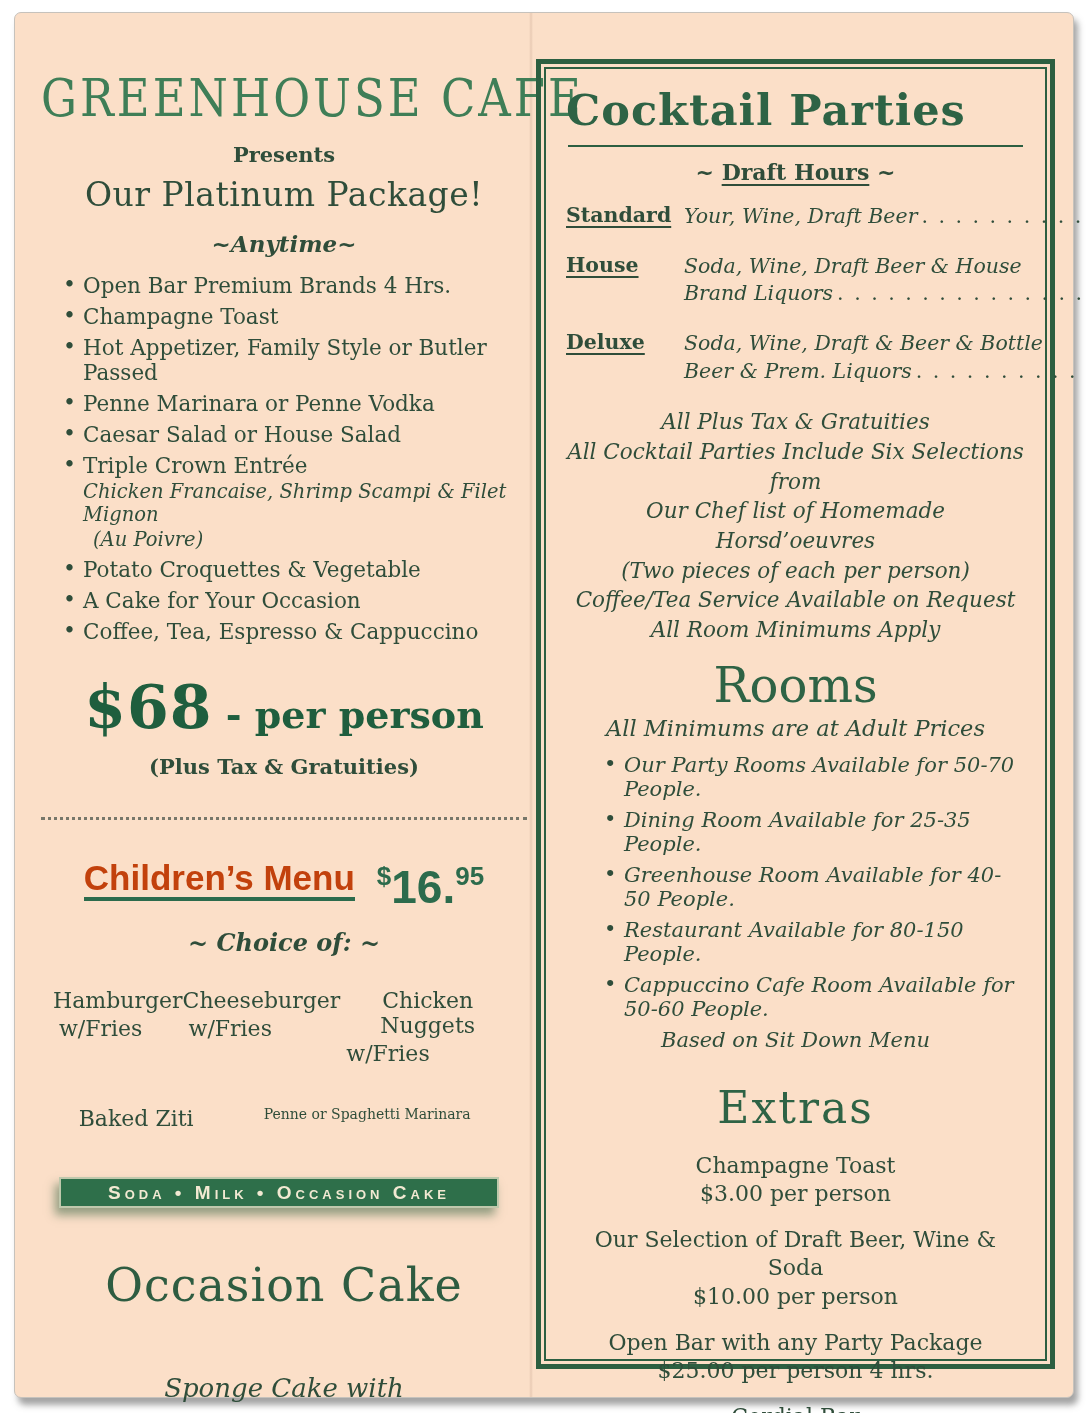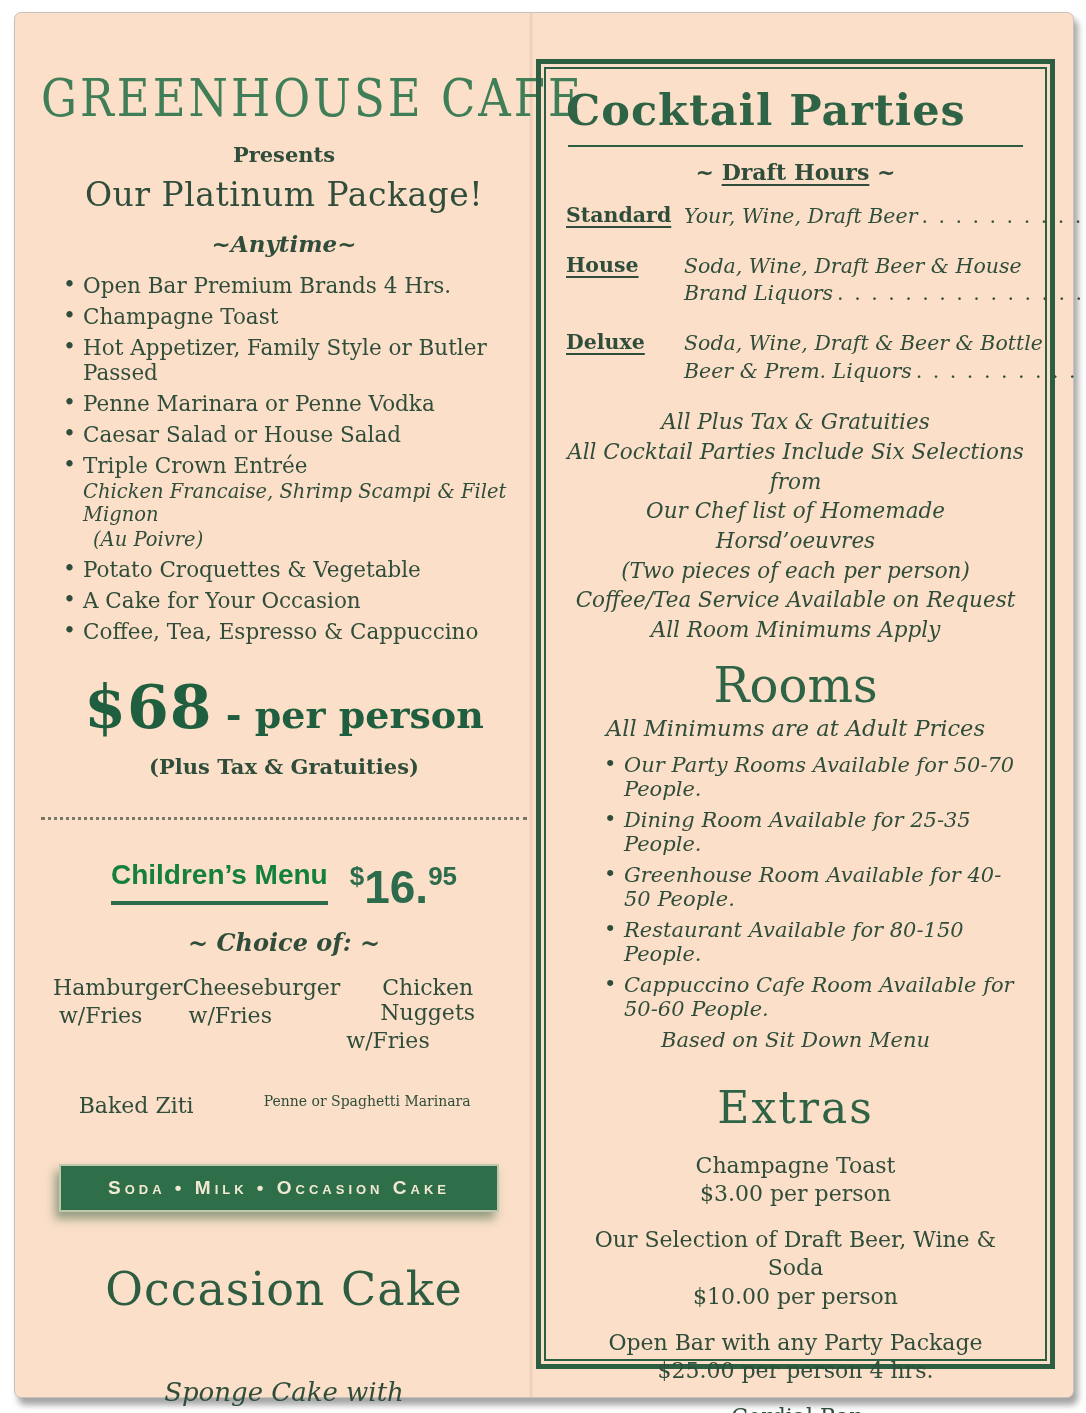--- a/index.html
+++ b/index.html
@@ -49,37 +49,37 @@
   .bullet-sub{font-style:italic;font-size:19.5px;margin-top:2px;}
   .bullet-sub.indent2{margin-left:10px;}
   .price-line{text-align:center;margin-top:28px;color:var(--price-green);font-weight:700;white-space:nowrap;}
   .price-amount{font-size:60px;letter-spacing:1px;}
   .price-rest{font-size:38px;}
   .price-note{text-align:center;font-weight:700;font-size:21px;margin-top:12px;}
   .dotted{border:none;border-top:3px dotted var(--dots);margin:38px 0 0 0;height:0;}
   .kids-head{display:flex;justify-content:center;align-items:flex-start;gap:22px;margin-top:40px;}
   .kids-title{
     font-family:"Liberation Sans","DejaVu Sans",sans-serif;
-    font-weight:700;font-size:28px;color:#15803d;
-    border-bottom:4px solid #2c6b4c;padding-bottom:12px;line-height:1.05;
+    font-weight:700;font-size:35px;color:#c2410c;
+    border-bottom:4px solid #2c6b4c;padding-bottom:0;line-height:1.05;
   }
   .kids-price{color:#2c6b4c;font-family:"Liberation Sans","DejaVu Sans",sans-serif;font-weight:700;white-space:nowrap;}
   .kids-price .d{font-size:26px;vertical-align:18px;}
   .kids-price .m{font-size:46px;}
   .kids-price .s{font-size:26px;vertical-align:18px;}
   .choice{text-align:center;font-size:24px;font-style:italic;font-weight:700;margin-top:14px;}
-  .kids-row1{display:flex;justify-content:space-between;margin-top:18px;padding:0 12px;}
+  .kids-row1{display:flex;justify-content:space-between;margin-top:31px;padding:0 12px;}
   .kid-col{text-align:center;}
   .kid-name{font-size:22px;}
   .kid-sub{font-size:22px;margin-top:3px;text-align:left;padding-left:6px;}
   .kids-row2{display:flex;margin-top:40px;padding:0 12px;}
   .kids-row2 .k2a{width:36%;text-align:center;font-size:22px;}
   .kids-row2 .k2b{width:64%;text-align:center;font-size:14px;}
   .green-bar{
-    margin:46px 0 0 18px;width:440px;height:48px;
+    margin:46px 0 0 18px;width:440px;height:31px;
     background:var(--bar-bg);
     display:flex;align-items:center;justify-content:center;
     box-shadow:inset 0 0 0 2px rgba(240,230,205,.75), -4px 7px 9px rgba(46,94,60,.5);
     color:var(--bar-text);
     font-family:"Liberation Sans","DejaVu Sans",sans-serif;
     font-variant:small-caps;font-size:19px;letter-spacing:4px;font-weight:600;
     white-space:nowrap;
   }
   .occasion-title{text-align:center;color:#2e5c41;font-size:46px;margin-top:50px;letter-spacing:1px;}
   .sponge{text-align:center;font-style:italic;font-size:26px;line-height:1.6;margin-top:56px;}

